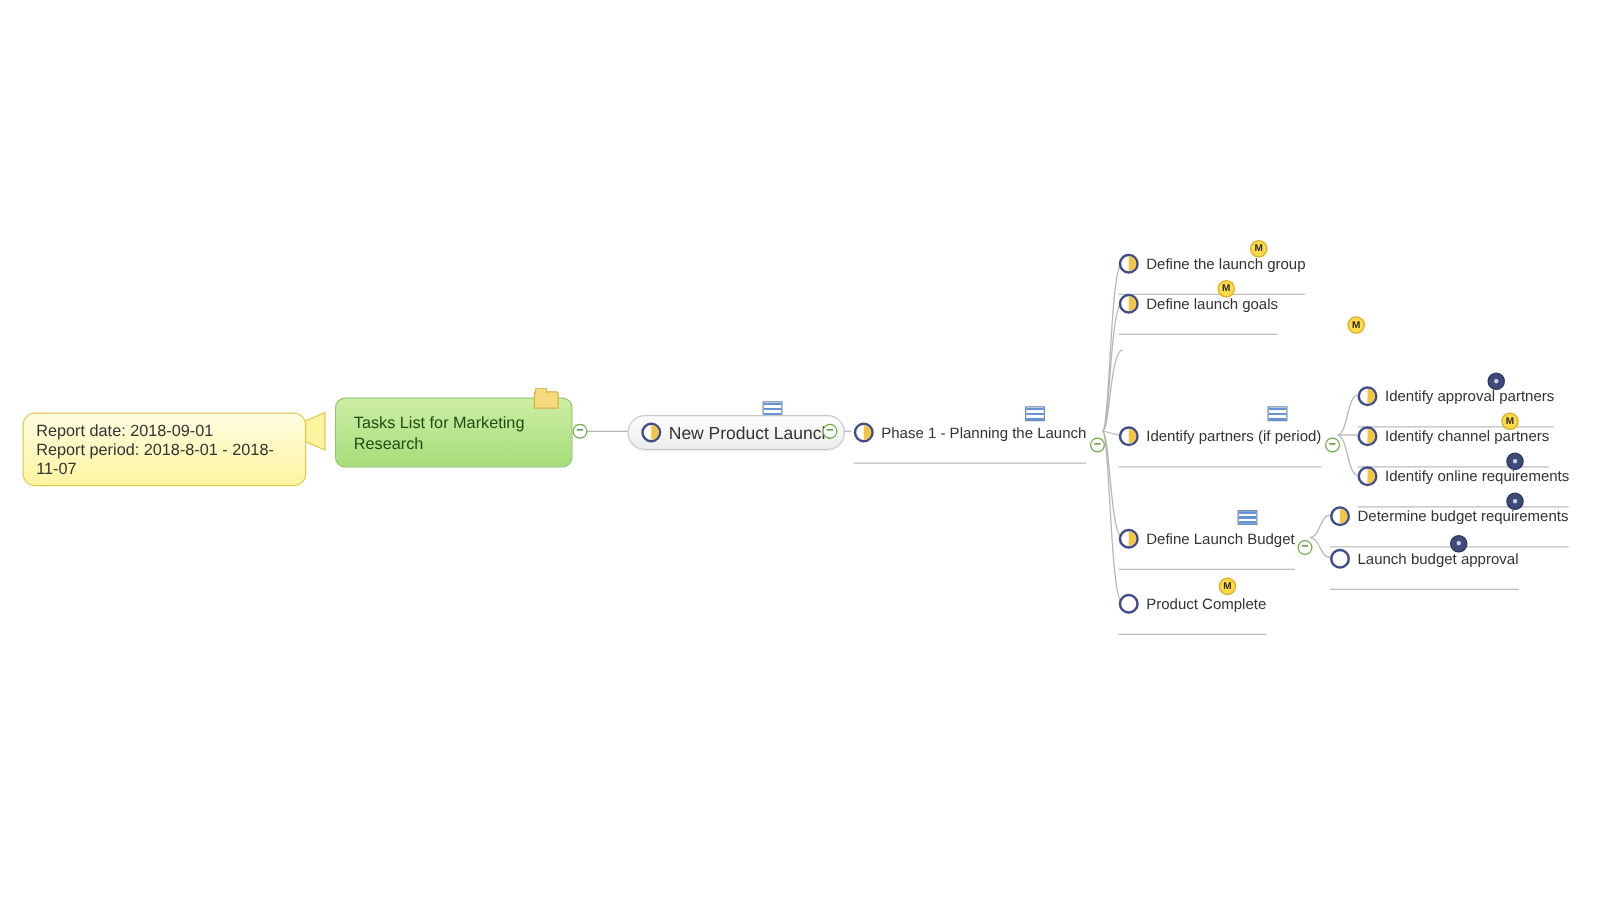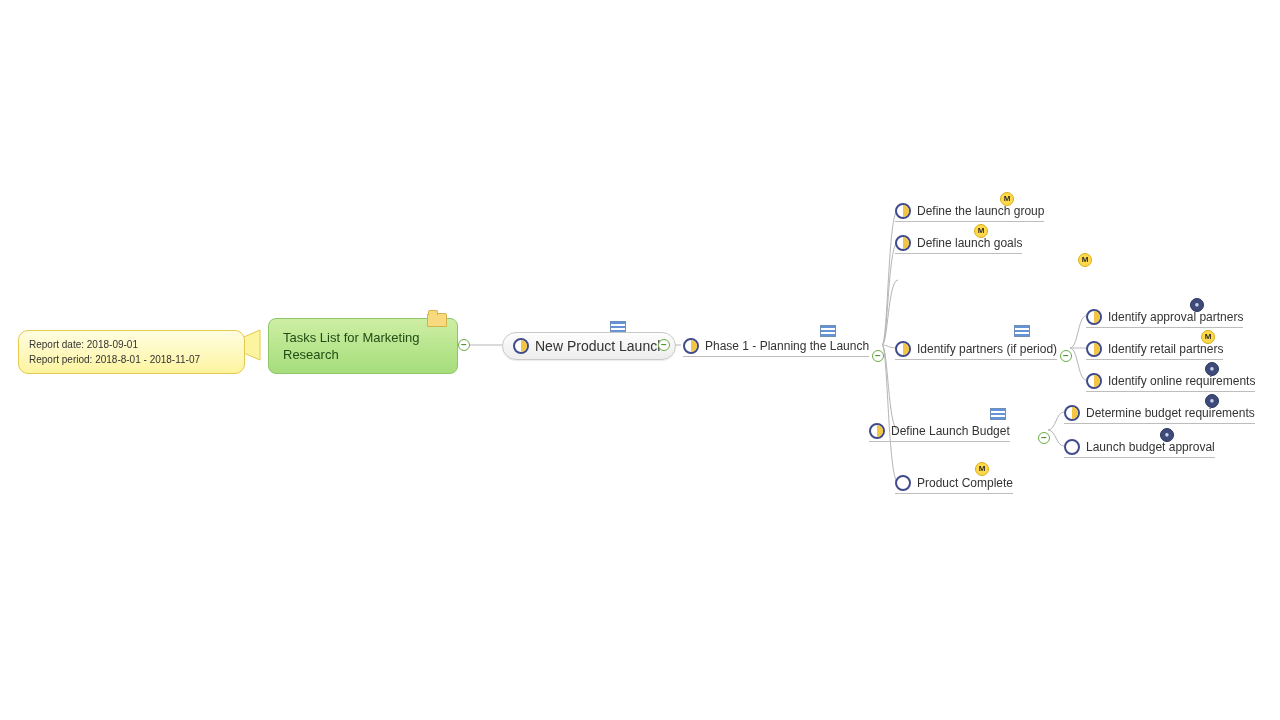--- a/index.html
+++ b/index.html
@@ -19,21 +19,21 @@
     height: 720px;
   }
 
   
   .callout {
     position: absolute;
     background: linear-gradient(#fffde1, #fdf49f);
     border: 1px solid #e3c94e;
     border-radius: 10px;
     padding: 6px 10px;
-    font-size: 10px;
+    font-size: 13px;
     line-height: 15px;
     color: #333;
     box-shadow: 0 0 0 rgba(0,0,0,0);
   }
 
   
   .root-node {
     position: absolute;
     background: linear-gradient(#cdeea3, #a6dd7b);
     border: 1px solid #8fc66a;
@@ -82,21 +82,21 @@
     box-shadow: 0 1px 1px rgba(0,0,0,0.08);
   }
 
   
   .plain-node {
     position: absolute;
     display: flex;
     align-items: center;
     gap: 6px;
     font-size: 12px;
-    padding-bottom: 2px;
+    padding-bottom: 16px;
     border-bottom: 1px solid #bdbdbd;
     white-space: nowrap;
   }
   .plain-node.multi {
     align-items: flex-start;
     white-space: normal;
     line-height: 15px;
   }
   .plain-node.multi > span:last-child {
     max-width: 200px;
@@ -264,31 +264,31 @@
 
   <div class="badge dark" style="left:1190px; top:298px">●</div>
   <div class="plain-node" style="left:1086px; top:309px">
     <span class="pie"></span>
     <span>Identify approval partners</span>
   </div>
 
   <div class="badge yellow" style="left:1201px; top:330px">M</div>
   <div class="plain-node" style="left:1086px; top:341px">
     <span class="pie"></span>
-    <span>Identify retail partners</span>
+    <span>Identify channel partners</span>
   </div>
 
   <div class="badge dark" style="left:1205px; top:362px">●</div>
   <div class="plain-node" style="left:1086px; top:373px">
     <span class="pie"></span>
     <span>Identify online requirements</span>
   </div>
 
   <div class="tag-icon" style="left:990px; top:408px"></div>
-  <div class="plain-node" style="left:869px; top:423px">
+  <div class="plain-node" style="left:895px; top:423px">
     <span class="pie"></span>
     <span>Define Launch Budget</span>
   </div>
   <div class="handle" style="left:1038px; top:432px">−</div>
 
   <div class="badge dark" style="left:1205px; top:394px">●</div>
   <div class="plain-node" style="left:1064px; top:405px">
     <span class="pie"></span>
     <span>Determine budget requirements</span>
   </div>

